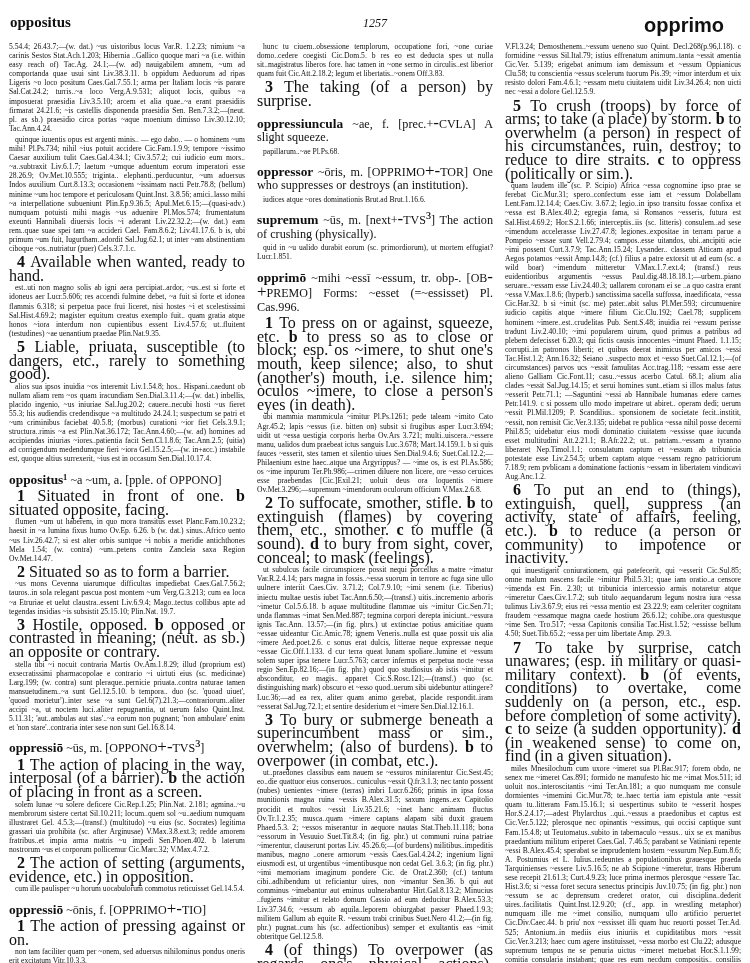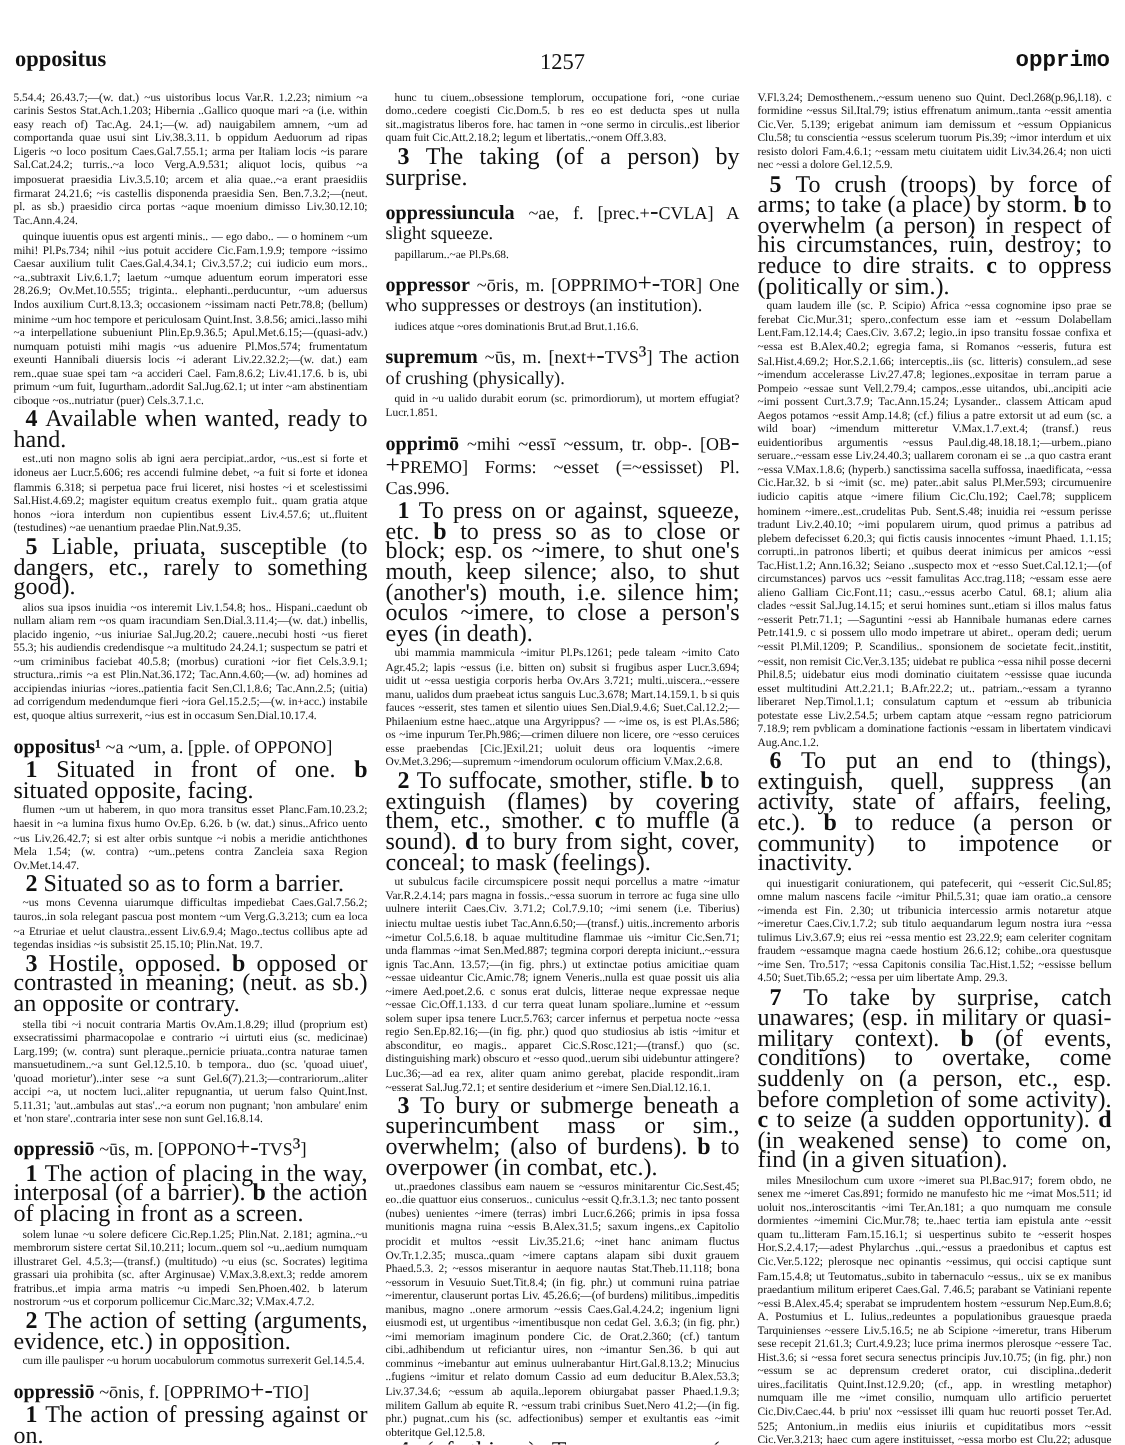--- a/index.html
+++ b/index.html
@@ -1,21 +1,21 @@
 <!DOCTYPE html>
 <html><head>
 <meta charset="utf-8">
 <style>
   html, body { margin:0; padding:0; background:#ffffff; }
   body { width:750px; height:963px; overflow:hidden; color:#111; font-family:"DejaVu Serif", serif; }
-  .page { position:relative; width:750px; height:683px;margin-top:18px; }
+  .page { position:relative; width:750px; height:683px; }
   .running-head { position:absolute; top:14px; left:10px; right:10px; height:20px; }
   .rh-left { position:absolute; left:0; top:0; font-weight:bold; font-size:15px; font-family:"Liberation Serif", serif; }
-  .rh-center { position:absolute; left:0; right:0; text-align:center; top:2px; font-size:15px; font-family:"Liberation Serif", serif; }
-  .rh-right { position:absolute; right:0; top:0; font-weight:bold; font-size:15px; font-family:Liberation Mono, monospace; }
+  .rh-center { position:absolute; left:0; right:0; text-align:center; top:2px; font-size:12px; font-family:"Liberation Serif", serif;font-style:italic; }
+  .rh-right { position:absolute; right:16px; top:0; font-weight:bold; font-size:20px; font-family:Liberation Sans, sans-serif; }
   .columns { position:absolute; top:42px; left:9px; right:9px; display:flex; gap:12px; }
   .col { width:236px; flex:0 0 236px; }
   .cite { font-family:"Liberation Serif", serif; font-size:7.6px; line-height:9.1px; text-align:justify; margin:0 0 2px 0; text-indent:6px; }
   .cite.cont { text-indent:0; }
   .sense { font-family:"Liberation Serif", serif; font-size:16px; line-height:13.6px; text-align:justify; margin:2px 0 1px 0; text-indent:8px; }
   .sense b.num { font-weight:bold; }
   .entry-head { font-family:"Liberation Serif", serif; font-size:12.2px; line-height:13.6px; margin:8px 0 2px 0; text-align:justify; }
   .entry-head .lemma { font-weight:bold; font-size:13.4px; }
   .entry-head .sc { font-variant:small-caps; font-size:17px; }
   .sub { font-weight:bold; }
@@ -41,21 +41,21 @@
         <div class="sense"><b class="num">1 </b><span>Situated in front of one. <b class="sub">b</b> situated opposite, facing.</span></div>
         <div class="cite">flumen ~um ut haberem, in quo mora transitus esset Planc.Fam.10.23.2; haesit in ~a lumina fixus humo Ov.Ep. 6.26. b (w. dat.) sinus..Africo uento ~us Liv.26.42.7; si est alter orbis suntque ~i nobis a meridie antichthones Mela 1.54; (w. contra) ~um..petens contra Zancleia saxa Region Ov.Met.14.47.</div>
         <div class="sense"><b class="num">2 </b><span>Situated so as to form a barrier.</span></div>
         <div class="cite">~us mons Cevenna uiarumque difficultas impediebat Caes.Gal.7.56.2; tauros..in sola relegant pascua post montem ~um Verg.G.3.213; cum ea loca ~a Etruriae et uelut claustra..essent Liv.6.9.4; Mago..tectus collibus apte ad tegendas insidias ~is subsistit 25.15.10; Plin.Nat. 19.7.</div>
         <div class="sense"><b class="num">3 </b><span>Hostile, opposed. <b class="sub">b</b> opposed or contrasted in meaning; (neut. as sb.) an opposite or contrary.</span></div>
         <div class="cite">stella tibi ~i nocuit contraria Martis Ov.Am.1.8.29; illud (proprium est) exsecratissimi pharmacopolae e contrario ~i uirtuti eius (sc. medicinae) Larg.199; (w. contra) sunt pleraque..pernicie priuata..contra naturae tamen mansuetudinem..~a sunt Gel.12.5.10. b tempora.. duo (sc. 'quoad uiuet', 'quoad morietur')..inter sese ~a sunt Gel.6(7).21.3;—contrariorum..aliter accipi ~a, ut noctem luci..aliter repugnantia, ut uerum falso Quint.Inst. 5.11.31; 'aut..ambulas aut stas'..~a eorum non pugnant; 'non ambulare' enim et 'non stare'..contraria inter sese non sunt Gel.16.8.14.</div>
         <div class="entry-head"><span class="lemma">oppressiō</span><span> ~ūs, m. [</span><span class="sc">oppono+-tvs³</span><span>]</span></div>
         <div class="sense"><b class="num">1 </b><span>The action of placing in the way, interposal (of a barrier). <b class="sub">b</b> the action of placing in front as a screen.</span></div>
         <div class="cite">solem lunae ~u solere deficere Cic.Rep.1.25; Plin.Nat. 2.181; agmina..~u membrorum sistere certat Sil.10.211; locum..quem sol ~u..aedium numquam illustraret Gel. 4.5.3;—(transf.) (multitudo) ~u eius (sc. Socrates) legitima grassari uia prohibita (sc. after Arginusae) V.Max.3.8.ext.3; redde amorem fratribus..et impia arma matris ~u impedi Sen.Phoen.402. b laterum nostrorum ~us et corporum pollicemur Cic.Marc.32; V.Max.4.7.2.</div>
         <div class="sense"><b class="num">2 </b><span>The action of setting (arguments, evidence, etc.) in opposition.</span></div>
-        <div class="cite">cum ille paulisper ~u horum uocabulorum commotus surrexerit Gel.14.5.4.</div>
+        <div class="cite">cum ille paulisper ~u horum uocabulorum commotus reticuisset Gel.14.5.4.</div>
         <div class="entry-head"><span class="lemma">oppressiō</span><span> ~ōnis, f. [</span><span class="sc">opprimo+-tio</span><span>]</span></div>
         <div class="sense"><b class="num">1 </b><span>The action of pressing against or on.</span></div>
         <div class="cite">non tam faciliter quam per ~onem, sed aduersus nihilominus pondus oneris erit excitatum Vitr.10.3.3.</div>
         <div class="sense"><b class="num">2 </b><span>The action of overpowering (by mil. force).  (transf.) suppression, stifling (of liberty, etc.).</span></div>
       </div>
     <div class="col">
         <div class="cite">hunc tu ciuem..obsessione templorum, occupatione fori, ~one curiae domo..cedere coegisti Cic.Dom.5. b res eo est deducta spes ut nulla sit..magistratus liberos fore. hac tamen in ~one sermo in circulis..est liberior quam fuit Cic.Att.2.18.2; legum et libertatis..~onem Off.3.83.</div>
         <div class="sense"><b class="num">3 </b><span>The taking (of a person) by surprise.</span></div>
         <div class="entry-head"><span class="lemma">oppressiuncula</span><span> ~ae, f. [prec.+</span><span class="sc">-cvla</span><span>] A slight squeeze.</span></div>
         <div class="cite">papillarum..~ae Pl.Ps.68.</div>

